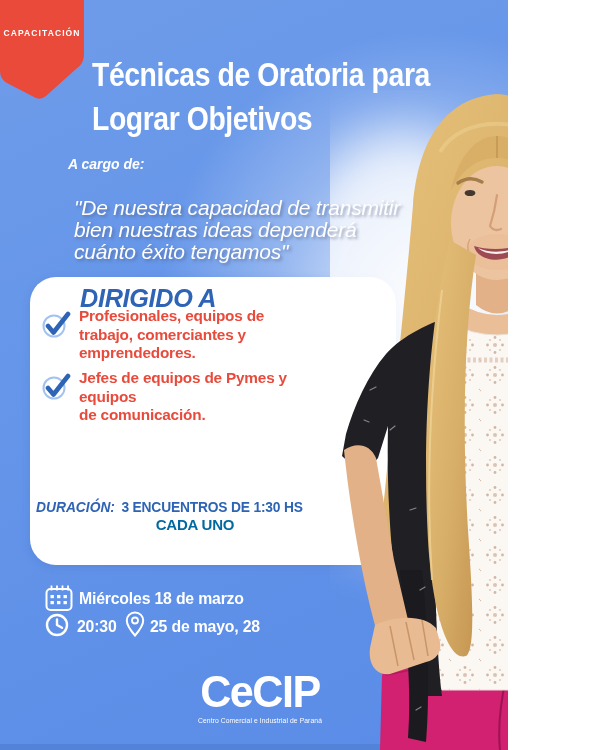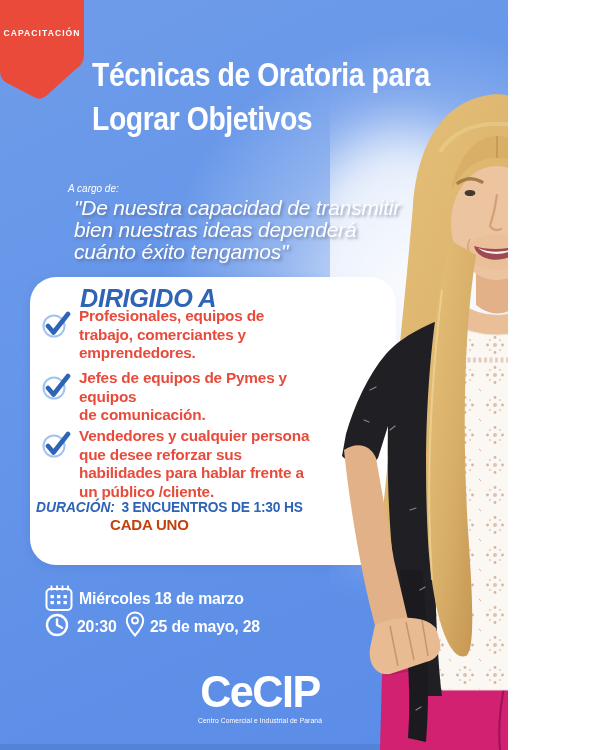--- a/index.html
+++ b/index.html
@@ -13,42 +13,42 @@
   
   .ribbon{position:absolute;left:0;top:0;z-index:5;}
   .ribbon-label{position:absolute;left:0;top:28px;width:84px;text-align:center;z-index:6;
     color:#fff;font-size:8.5px;font-weight:700;letter-spacing:1.1px;}
 
   
   .title{position:absolute;left:92px;top:53px;z-index:5;margin:0;color:#fff;
     font-size:33px;font-weight:700;line-height:44px;letter-spacing:-.5px;
     transform:scaleX(.86);transform-origin:left top;white-space:nowrap;}
   .incharge{position:absolute;left:68px;top:156px;z-index:5;color:#fff;font-style:italic;}
-  .incharge .h{font-size:10px;font-weight:400;line-height:17px;margin-top:24px;}
+  .incharge .h{font-size:14px;font-weight:700;line-height:17px;}
   .incharge .n{font-size:15.5px;line-height:18px;}
   .quote{position:absolute;left:74px;top:197px;z-index:4;color:#fdfeff;font-style:italic;
     font-size:21px;line-height:22px;letter-spacing:-.2px;white-space:pre-line;
     text-shadow:2px 2px 3px rgba(75,85,120,.5);}
 
   
   .card{position:absolute;left:30px;top:277px;width:366px;height:288px;background:#fff;
     border-radius:26px;z-index:2;box-shadow:0 2px 8px rgba(50,80,150,.15);}
   .card-heading{position:absolute;left:50px;top:6px;color:#2e63b6;font-size:26px;
     font-weight:700;font-style:italic;letter-spacing:-.3px;transform:scaleX(.97);transform-origin:left top;}
   .aud-item{position:absolute;left:10px;display:flex;gap:8px;align-items:flex-start;}
   .aud-item.i0{top:30px;} .aud-item.i1{top:92px;} .aud-item.i2{top:150px;}
   .check{flex:0 0 auto;margin-top:2px;}
   .item-text{color:#e84b3c;font-size:15.5px;font-weight:700;line-height:18.5px;
     letter-spacing:-.2px;white-space:pre-line;transform:scaleX(.99);transform-origin:left top;}
   .duracion{position:absolute;left:6px;top:221px;display:flex;gap:7px;white-space:nowrap;
     transform:scaleX(.92);transform-origin:left top;}
   .dur-label{color:#2e63b6;font-size:15px;font-weight:700;font-style:italic;}
   .dur-value{color:#2e64b5;font-size:15px;font-weight:700;letter-spacing:-.2px;}
-  .dur-line2{position:absolute;left:80px;top:239px;width:170px;
-    color:#c2410c;font-size:15px;font-weight:700;letter-spacing:-.2px;}
+  .dur-line2{position:absolute;left:80px;top:239px;width:170px;text-align:center;
+    color:#0369a1;font-size:15px;font-weight:700;letter-spacing:-.2px;}
 
   
   .sched-icon{position:absolute;z-index:5;}
   .cal{left:45px;top:584px;} .clk{left:45px;top:613px;} .pin{left:125px;top:611px;}
   .sched-text{position:absolute;z-index:5;color:#fff;font-size:17px;font-weight:700;
     letter-spacing:-.2px;transform:scaleX(.93);transform-origin:left top;white-space:nowrap;}
   .date{left:79px;top:589px;} .time{left:77px;top:617px;} .loc{left:150px;top:617px;}
 
   
   .logo{position:absolute;left:150px;top:669px;width:220px;text-align:center;z-index:5;color:#fff;}
@@ -94,30 +94,20 @@
     <div class="aud-item i0">
       <svg class="check" width="31" height="31" viewBox="0 0 31 31">
         <circle cx="14" cy="17" r="10.5" fill="none" stroke="#a3c2ef" stroke-width="2"></circle>
         <path d="M8,17 L13.5,23.5 L28,5" fill="none" stroke="#2e64b5" stroke-width="4.6" stroke-linecap="round" stroke-linejoin="round"></path>
       </svg>
       <div class="item-text">Profesionales, equipos de
 trabajo, comerciantes y
 emprendedores.</div>
     </div>
 
-    <div class="aud-item i2">
-      <svg class="check" width="31" height="31" viewBox="0 0 31 31">
-        <circle cx="14" cy="17" r="10.5" fill="none" stroke="#a3c2ef" stroke-width="2"></circle>
-        <path d="M8,17 L13.5,23.5 L28,5" fill="none" stroke="#2e64b5" stroke-width="4.6" stroke-linecap="round" stroke-linejoin="round"></path>
-      </svg>
-      <div class="item-text">Vendedores y cualquier persona
-que desee reforzar sus
-habilidades para hablar frente a
-un público /cliente.</div>
-    </div>
 
     <div class="duracion">
       <span class="dur-label">DURACIÓN:</span>
       <span class="dur-value">3 ENCUENTROS DE 1:30 HS</span>
     </div>
     <div class="dur-line2">CADA UNO</div>
   </div>
 
   <svg class="speaker" width="270" height="660" viewBox="0 0 270 660" aria-hidden="true">
     <defs>

